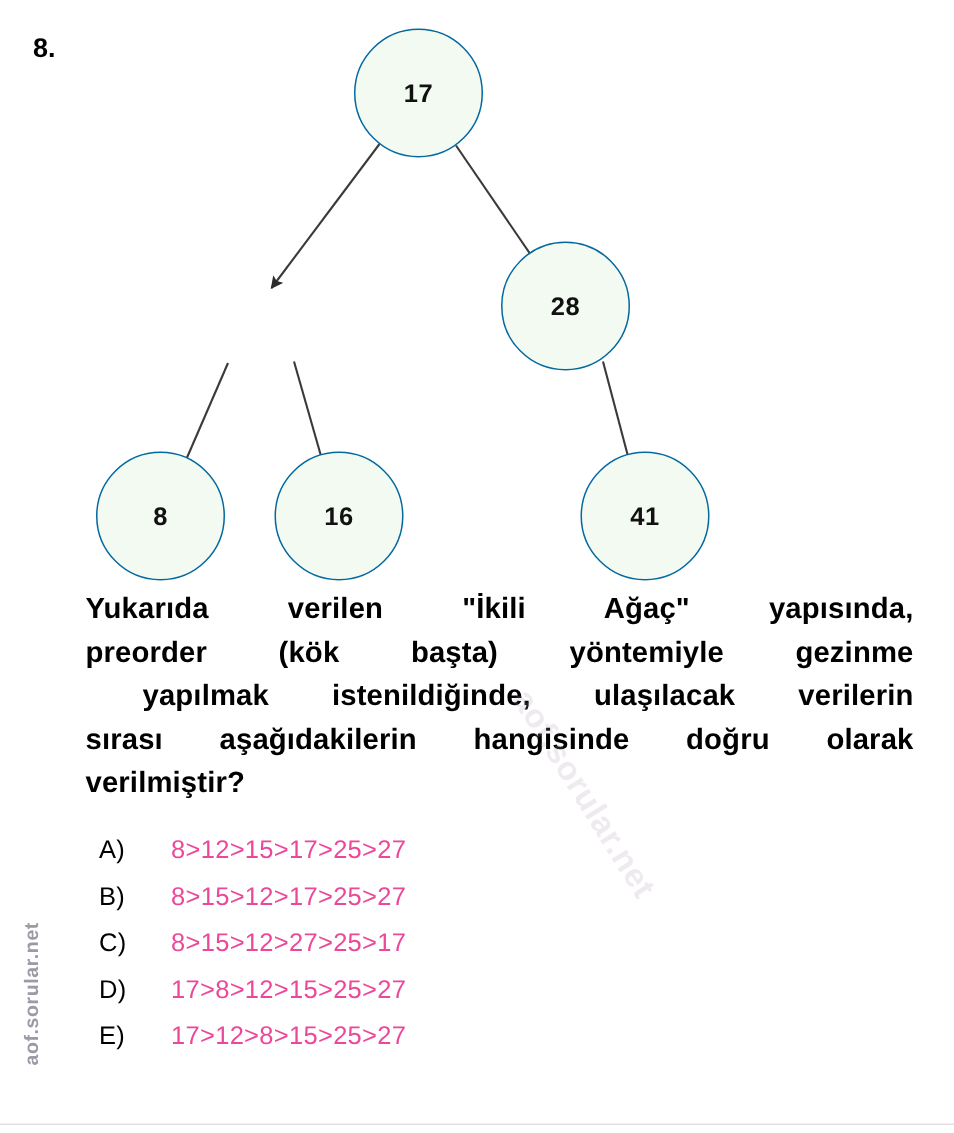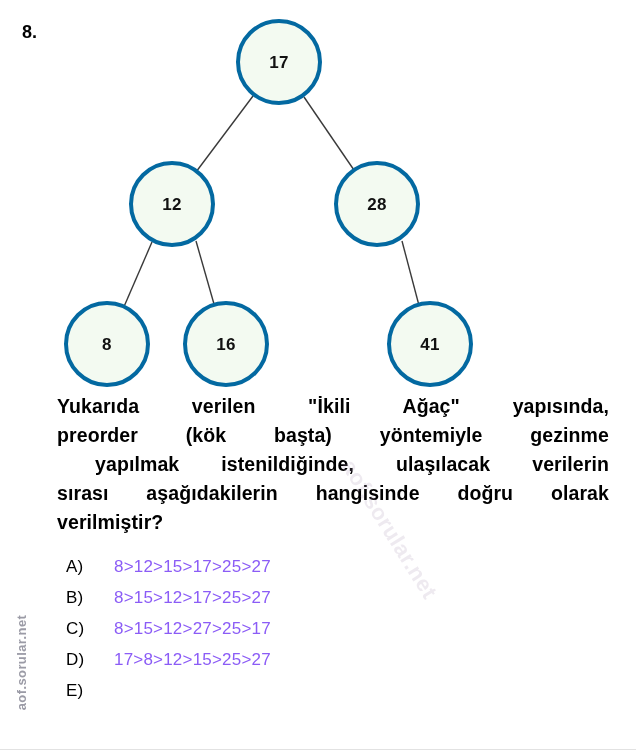--- a/index.html
+++ b/index.html
@@ -39,21 +39,21 @@
   #tree-svg {
     position: absolute;
     left: 0;
     top: 0;
   }
   .tree-node {
     position: absolute;
     box-sizing: border-box;
     border-radius: 50%;
     background: #f3faf1;
-    border: 4px solid #0369a1;
+    border: 1px solid #0369a1;
     display: flex;
     align-items: center;
     justify-content: center;
   }
   .tree-node .node-label {
     font-size: 17px;
     font-weight: bold;
     color: #111111;
     line-height: 1;
     letter-spacing: 0.3px;
@@ -90,21 +90,21 @@
     font-size: 17px;
     font-weight: normal;
     letter-spacing: 0.2px;
   }
   .option-letter {
     width: 48px;
     flex: 0 0 48px;
     color: #000;
   }
   .option-value {
-    color: #8b5cf6;
+    color: #ec4899;
     white-space: pre;
   }
 
   
   #watermark-side {
     position: absolute;
     left: -34px;
     top: 655px;
     width: 110px;
     text-align: center;
@@ -164,23 +164,20 @@
 
       <line x1="196" y1="241" x2="222" y2="332" stroke="#3a3a3a" stroke-width="1.4" marker-end="url(#arrowhead)"></line>
 
       <line x1="402" y1="241" x2="426" y2="332" stroke="#3a3a3a" stroke-width="1.4" marker-end="url(#arrowhead)"></line>
     </svg>
 
     <div class="tree-node" style="left:236px; top:19px; width:86px; height:86px;">
       <span class="node-label">17</span>
     </div>
 
-    <div class="tree-node" style="left:129px; top:161px; width:86px; height:86px;">
-      <span class="node-label">12</span>
-    </div>
 
     <div class="tree-node" style="left:334px; top:161px; width:86px; height:86px;">
       <span class="node-label">28</span>
     </div>
 
     <div class="tree-node" style="left:64px; top:301px; width:86px; height:86px;">
       <span class="node-label">8</span>
     </div>
 
     <div class="tree-node" style="left:183px; top:301px; width:86px; height:86px;">
@@ -218,20 +215,21 @@
       <span class="option-value">8&gt;15&gt;12&gt;27&gt;25&gt;17</span>
     </div>
 
     <div class="option-row">
       <span class="option-letter">D)</span>
       <span class="option-value">17&gt;8&gt;12&gt;15&gt;25&gt;27</span>
     </div>
 
     <div class="option-row">
       <span class="option-letter">E)</span>
+      <span class="option-value">17&gt;12&gt;8&gt;15&gt;25&gt;27</span>
     </div>
 
   </div>
 
   <div id="watermark-side">aof.sorular.net</div>
   <div id="watermark-diag">aof.sorular.net</div>
 
   <div id="footer-rule"></div>
 
 </div>

